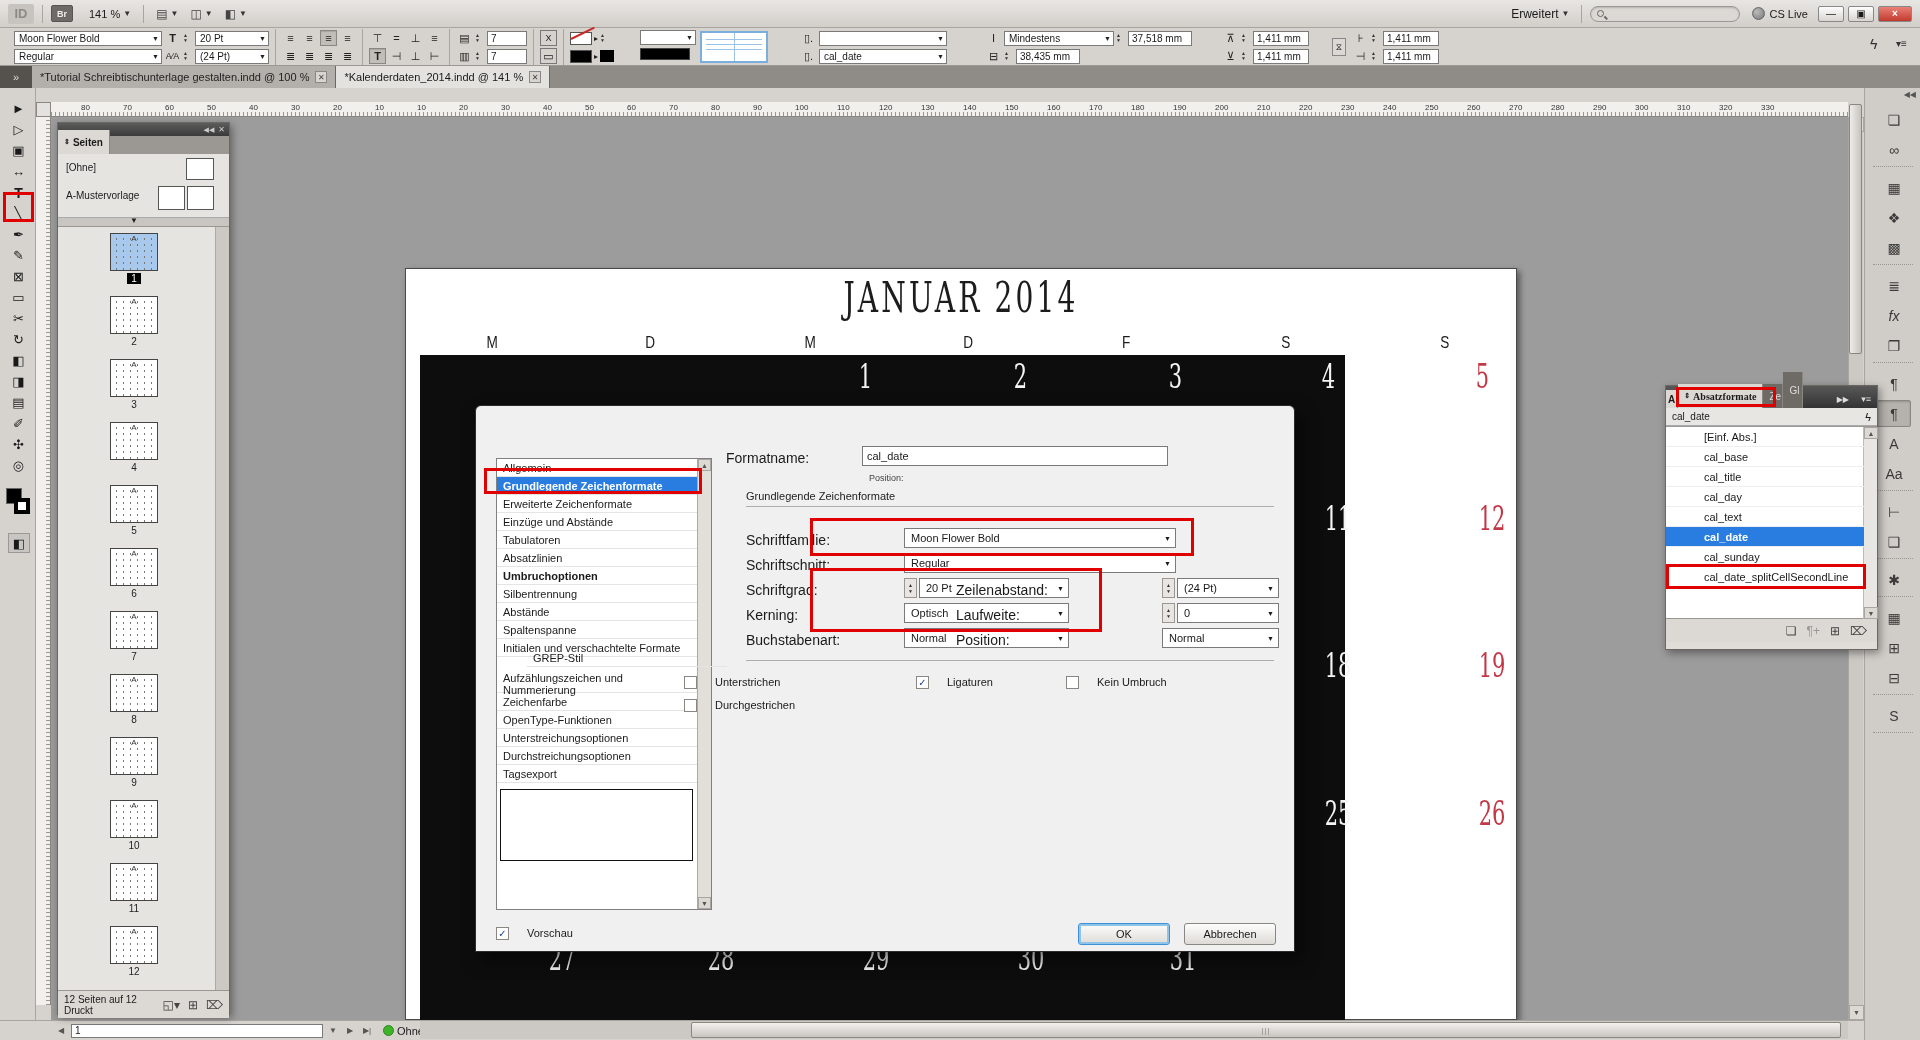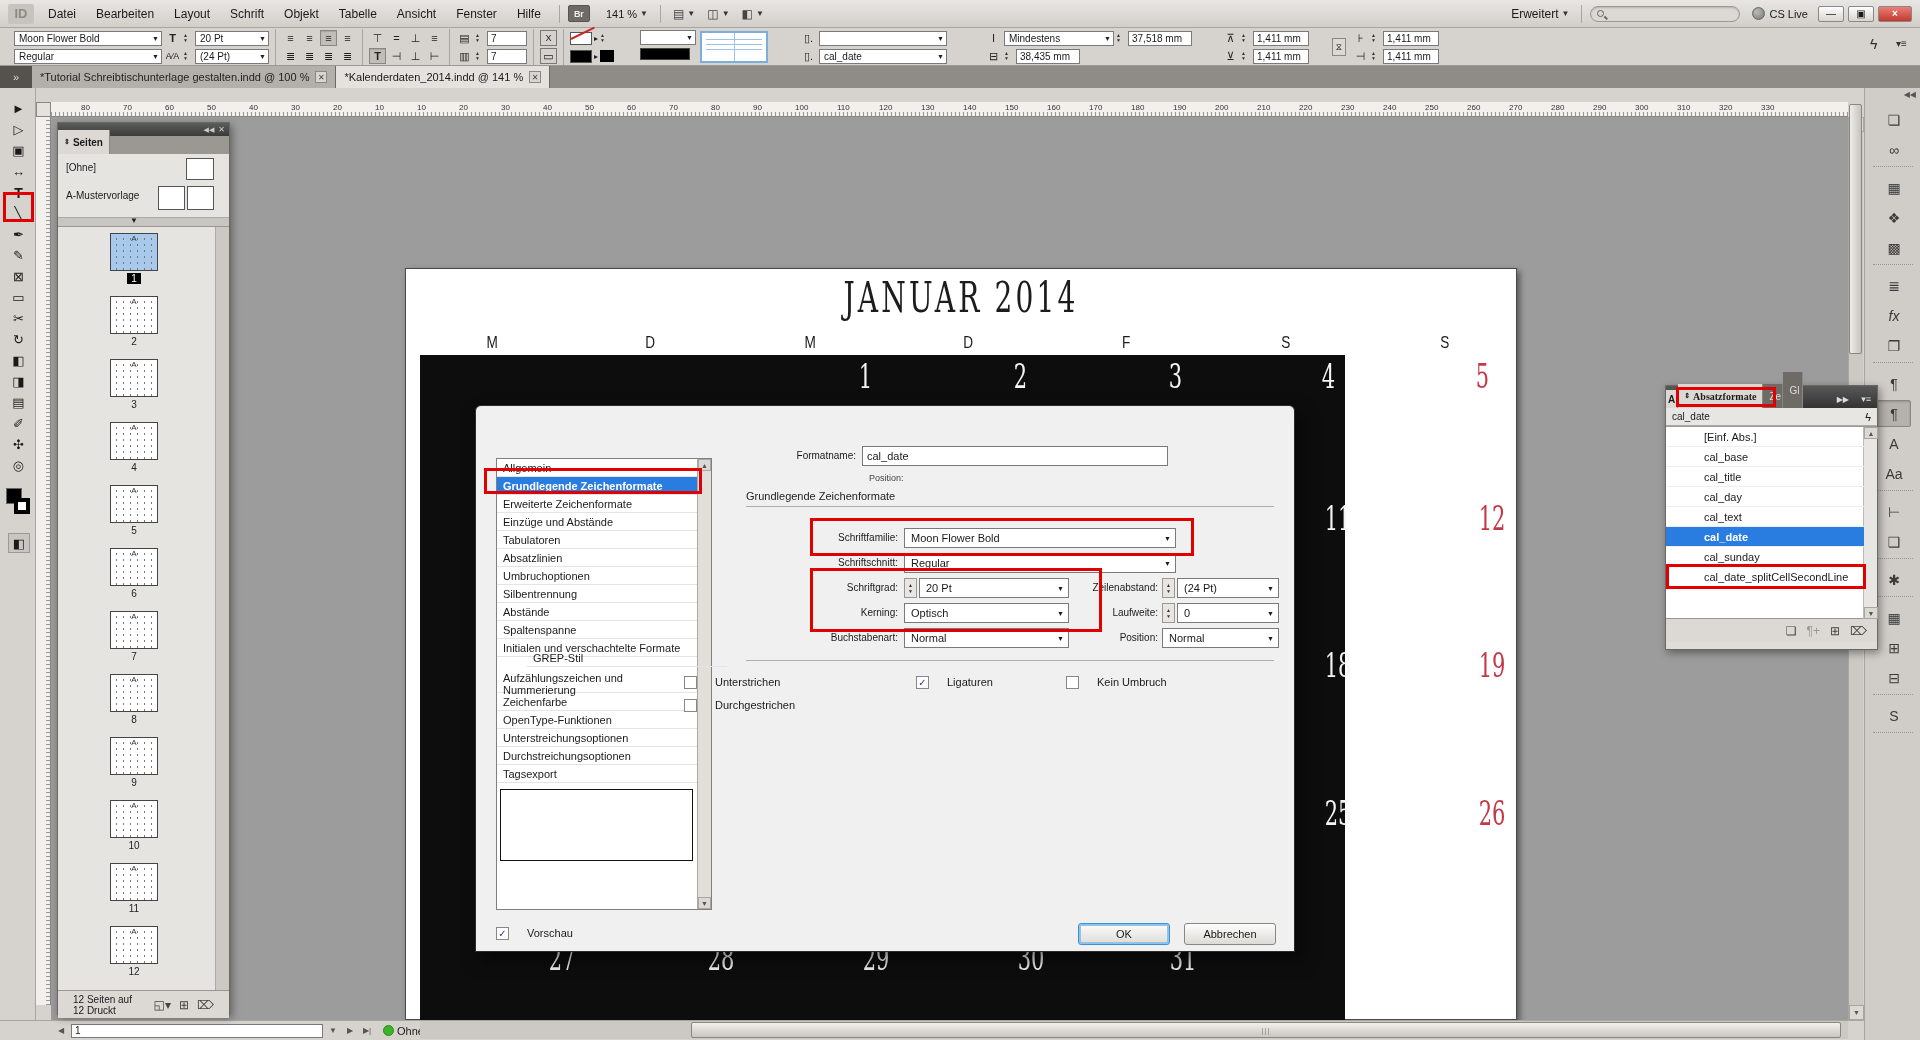--- a/index.html
+++ b/index.html
@@ -82,66 +82,55 @@
   .master-row { position:absolute; left:8px; font-size:10px; }
   .master-thumb { position:absolute; background:#fff; border:1px solid #555; }
   #pages-divider { height:9px; background:#c9c6c1; border-bottom:1px solid #9a9792; position:relative; }
   #pages-divider::after { content:"▼"; position:absolute; left:72px; top:-2px; font-size:8px; color:#222; }
   #pages-thumbs { position:relative; background:#e6e4e1; height:763px; overflow:hidden; }
   .pg-thumb { position:absolute; left:52px; width:48px; height:38px; background:#fff; border:1px solid #444; background-image:radial-gradient(#777 .7px, transparent .8px); background-size:7px 6px; background-position:2px 8px; text-align:center; font-size:8px; color:#333; }
   .pg-thumb.sel { background-color:#a9c9ec; }
   .pg-num { position:absolute; width:48px; left:52px; text-align:center; font-size:10px; color:#222; }
   .pg-num .badge { background:#000; color:#fff; padding:0 4px; }
   #pages-scroll { position:absolute; right:0; top:0; width:14px; height:763px; background:#ccc9c4; border-left:1px solid #aaa; }
-  #pages-footer { height:28px; background:#dcd9d5; border-top:1px solid #9a9792; display:flex; align-items:center; gap:8px; padding:0 15px; font-size:10px; }
+  #pages-footer { height:28px; background:#dcd9d5; border-top:1px solid #9a9792; display:flex; align-items:center; gap:8px; padding:0 6px; font-size:10px; }
   .mini-icon { font-size:12px; color:#444; }
   
   #styles-list { position:relative; background:#fff; height:192px; border-top:1px solid #999; }
   .style-row { position:absolute; left:0; width:198px; height:20px; display:flex; align-items:center; padding-left:38px; font-size:11px; border-bottom:1px solid #eee; }
   .style-row.sel { background:#2a7de0; color:#fff; font-weight:bold; }
   #styles-scroll { position:absolute; right:0; top:0; width:14px; height:192px; background:#e8e6e3; border-left:1px solid #bbb; }
   #styles-bottom { height:24px; background:#dcd9d5; border-top:1px solid #9a9792; display:flex; align-items:center; justify-content:flex-end; gap:10px; padding:0 10px; }
   
   #dialog { position:absolute; left:475px; top:317px; width:820px; height:547px; background:#f0f0f0; border:1px solid #2b2b2b; border-radius:6px 6px 0 0; box-shadow:6px 8px 18px rgba(0,0,0,.55); }
   #dlg-title { height:26px; background:linear-gradient(#7a7a7a,#1f1f1f); color:#fff; font-size:12px; display:flex; align-items:center; padding:0 14px; border-radius:5px 5px 0 0; }
   #dlg-list { position:absolute; left:20px; top:52px; width:216px; height:452px; background:#fff; border:1px solid #808080; }
   .dlg-item { position:absolute; left:0; width:200px; height:18px; display:flex; align-items:center; padding-left:6px; font-size:11px; border-bottom:1px solid #e4e4e4; }
   .dlg-item.sel { background:#2a7de0; color:#fff; font-weight:bold; }
   #dlg-list-scroll { position:absolute; right:0; top:0; width:14px; height:450px; background:#e2dfdb; border-left:1px solid #aaa; }
   #dlg-emptybox { position:absolute; left:3px; top:330px; width:193px; height:72px; border:1px solid #111; background:#fff; }
-  .dlbl { position:absolute; text-align:right; font-size:10px; }
+  .dlbl { position:absolute; font-size:14px; }
   .dval-input { position:absolute; background:#fff; border:1px solid #7a7a7a; height:20px; display:flex; align-items:center; padding:0 4px; font-size:11px; }
   .dcombo { position:absolute; background:#fff; border:1px solid #7a7a7a; height:20px; display:flex; align-items:center; justify-content:space-between; padding:0 4px 0 6px; font-size:11px; }
   .dstep { position:absolute; width:13px; height:20px; border:1px solid #9a9792; background:#e8e6e3; font-size:5px; line-height:6px; text-align:center; color:#333; padding-top:3px; }
   .dline { position:absolute; height:1px; background:#b0aeab; }
   .dcheck { position:absolute; display:flex; align-items:flex-start; gap:18px; font-size:11px; }
   .cbx { width:13px; height:13px; background:#fff; border:1px solid #8a8782; display:flex; align-items:center; justify-content:center; font-size:10px; color:#1d3f8f; }
   .dbtn { position:absolute; width:92px; height:22px; background:linear-gradient(#fdfdfd,#dedbd6); border:1px solid #8a8782; border-radius:3px; display:flex; align-items:center; justify-content:center; font-size:11px; }
   .dbtn.default { border:1px solid #3d8fd6; box-shadow:0 0 0 2px #8fc4ea inset; }
   .small-note { position:absolute; font-size:9px; color:#444; }
   .section-head { position:absolute; font-size:11px; color:#222; }
   
   .redbox { position:absolute; border:3px solid #e00000; pointer-events:none; z-index:50; }
 </style>
 </head>
 <body>
 
 <div id="menubar">
   <div id="logo">ID</div>
-  <div id="menu-items" style="display:flex;">
-      <div class="menu-item">Datei</div>
-      <div class="menu-item">Bearbeiten</div>
-      <div class="menu-item">Layout</div>
-      <div class="menu-item">Schrift</div>
-      <div class="menu-item">Objekt</div>
-      <div class="menu-item">Tabelle</div>
-      <div class="menu-item">Ansicht</div>
-      <div class="menu-item">Fenster</div>
-      <div class="menu-item">Hilfe</div>
-    </div>
   <div class="vsep"></div>
   <div id="br-btn">Br</div>
   <div class="icon-dd" style="margin-left:8px;">
     <span style="font-size:11px;">141 %</span>
       <span class="dd-arrow">▼</span>
   </div>
   <div class="vsep"></div>
   <div class="icon-dd">
       <span class="tool-glyph">▤</span>
       <span class="dd-arrow">▼</span>
@@ -630,21 +619,21 @@
         <div class="sc-arrow" style="top:0;width:13px;height:12px;">▲</div>
         <div class="sc-arrow" style="bottom:0;width:13px;height:12px;">▼</div>
       </div>
       <div id="dlg-emptybox"></div>
     <div class="dlg-item" style="top: 0px;">Allgemein</div>
         <div class="dlg-item sel" style="top: 18px;">Grundlegende Zeichenformate</div>
         <div class="dlg-item" style="top: 36px;">Erweiterte Zeichenformate</div>
         <div class="dlg-item" style="top: 54px;">Einzüge und Abstände</div>
         <div class="dlg-item" style="top: 72px;">Tabulatoren</div>
         <div class="dlg-item" style="top: 90px;">Absatzlinien</div>
-        <div class="dlg-item" style="top: 108px;">Umbruchoptionen</div>
+        <div class="dlg-item" style="top: 108px; font-weight: bold;">Umbruchoptionen</div>
         <div class="dlg-item" style="top: 126px;">Silbentrennung</div>
         <div class="dlg-item" style="top: 144px;">Abstände</div>
         <div class="dlg-item" style="top: 162px;">Spaltenspanne</div>
         <div class="dlg-item" style="top: 180px;">Initialen und verschachtelte Formate</div>
         <div class="dlg-item" style="top: 190px; margin-left: 30px;">GREP-Stil</div>
         <div class="dlg-item" style="top: 216px;">Aufzählungszeichen und Nummerierung</div>
         <div class="dlg-item" style="top: 234px;">Zeichenfarbe</div>
         <div class="dlg-item" style="top: 252px;">OpenType-Funktionen</div>
         <div class="dlg-item" style="top: 270px;">Unterstreichungsoptionen</div>
         <div class="dlg-item" style="top: 288px;">Durchstreichungsoptionen</div>

